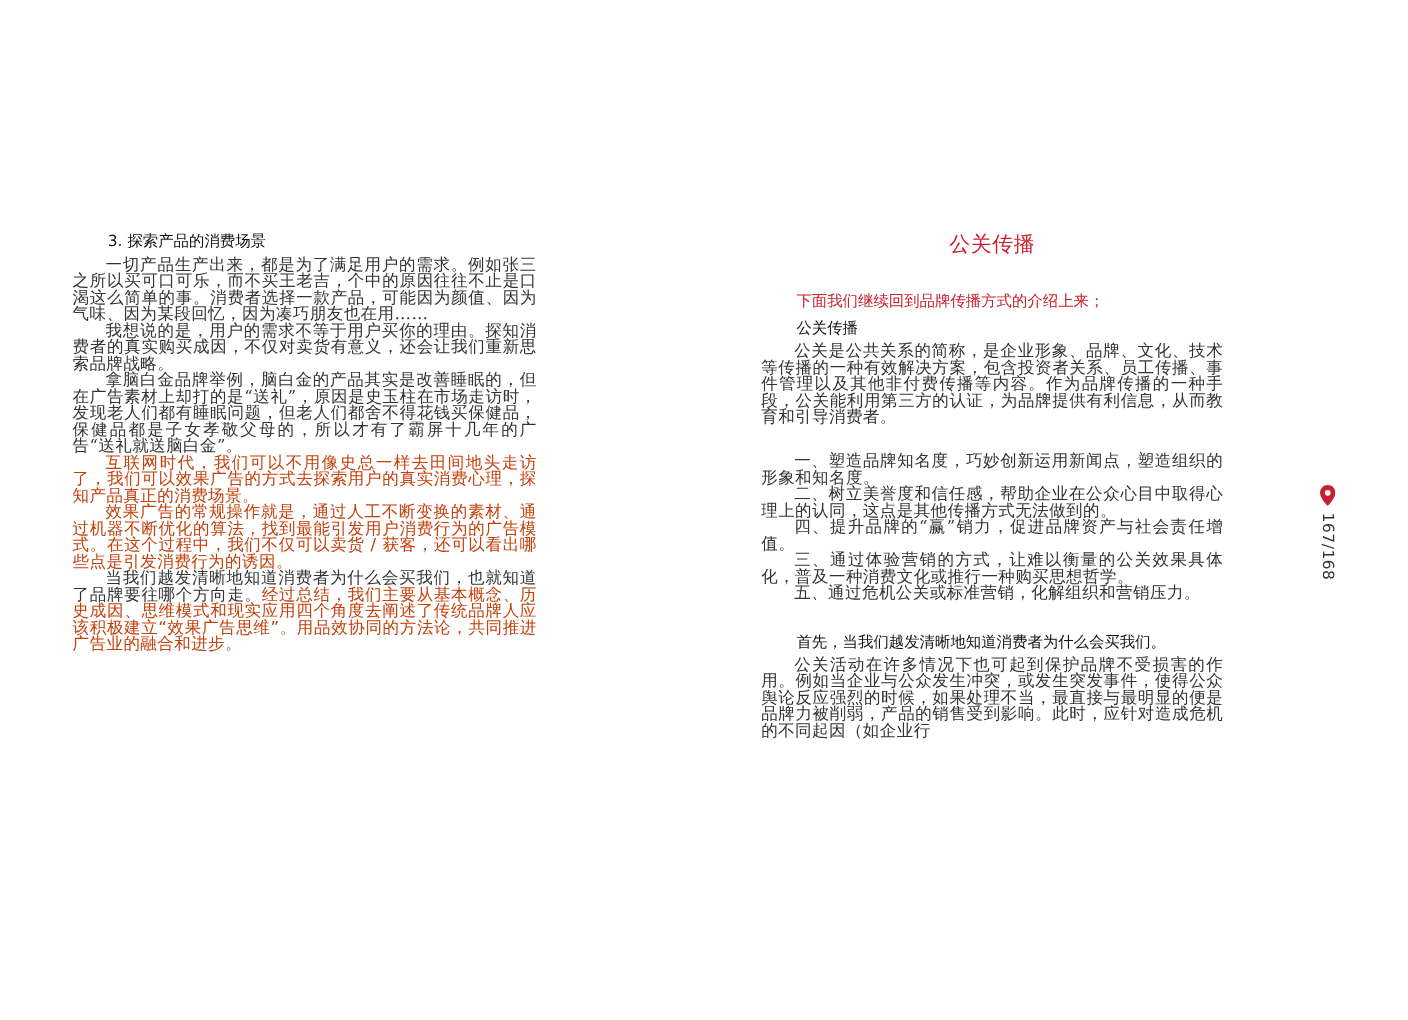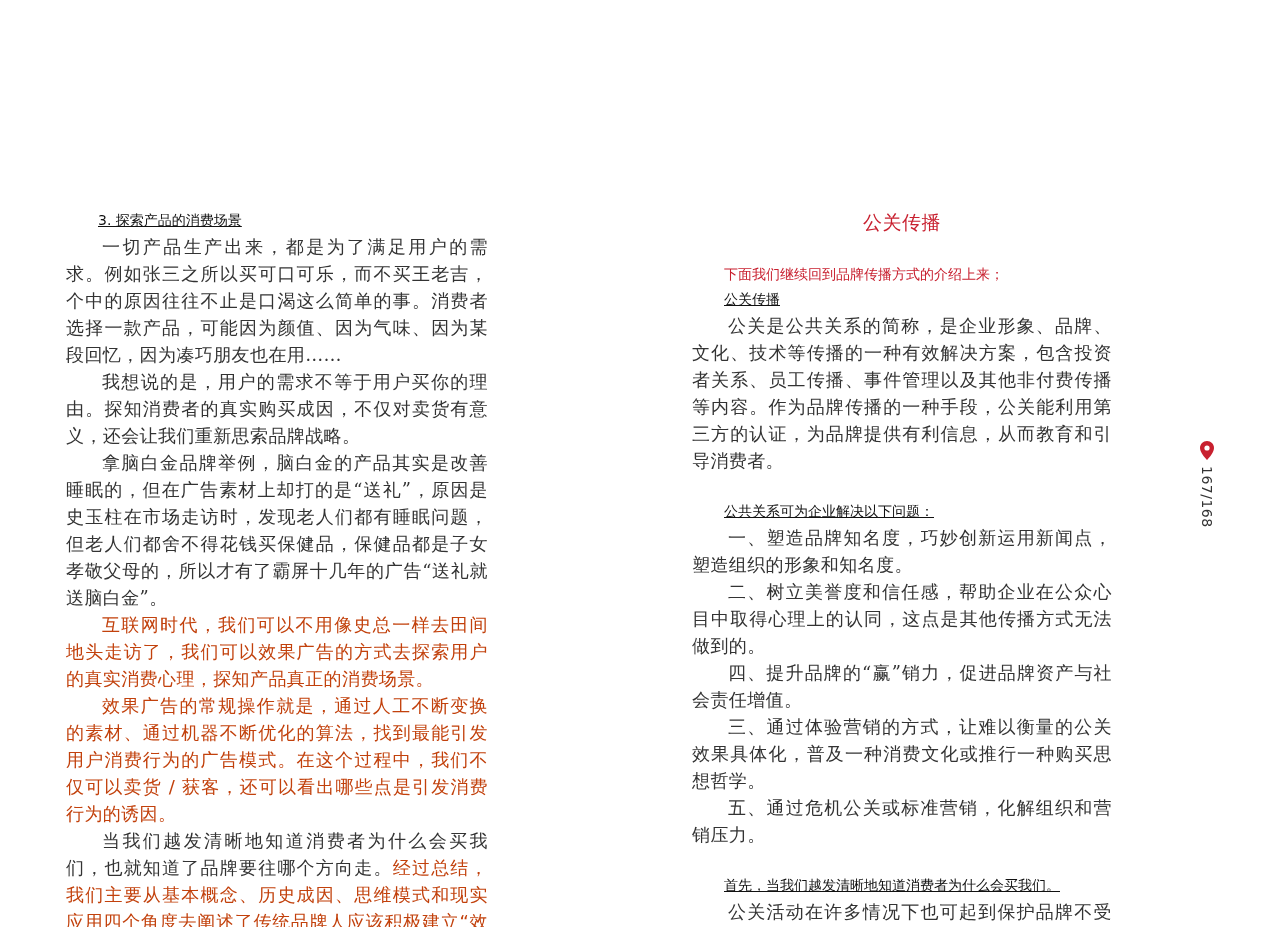--- a/index.html
+++ b/index.html
@@ -1,25 +1,25 @@
 <!DOCTYPE html>
 <html><head>
 <meta charset="utf-8">
 <style>
   html, body { margin: 0; padding: 0; background: #ffffff; }
   body { width: 1280px; height: 927px; position: relative; overflow: hidden;
          font-family: "DejaVu Serif", "Liberation Serif", serif; color: #333333; }
   .page { position: absolute; top: 0; }
   .left-page { left: 66px; width: 422px; top: 208px; }
   .right-page { left: 692px; width: 420px; top: 208px; }
-  p { margin: 0; font-size: 18px; line-height: 27px; text-align: justify; text-align-last: left; letter-spacing: 0.4px; }
+  p { margin: 0; font-size: 15px; line-height: 15px; text-align: justify; text-align-last: left; letter-spacing: 0.4px; }
   .indent { text-indent: 2em; }
   .sans { font-family: "DejaVu Sans", "Liberation Sans", sans-serif; }
   .dark { color: #c2410c; }
-  .subhead { font-family: "DejaVu Sans", "Liberation Sans", sans-serif; color: #111111; font-size: 14px; line-height: 25px; text-decoration: underline; }
+  .subhead { font-family: "DejaVu Sans", "Liberation Sans", sans-serif; color: #111111; font-size: 14px; line-height: 25px; }
   .left-page .subhead { padding-left: 32px; }
   .right-page .subhead { padding-left: 32px; }
   .section-title { text-align: center; color: #c8202f; font-family: "DejaVu Sans", "Liberation Sans", sans-serif;
                    font-size: 19px; line-height: 28px; margin: 0 0 26px 0; letter-spacing: 0.5px; }
   .red-intro { color: #c8202f; font-family: "DejaVu Sans", "Liberation Sans", sans-serif; font-size: 14px; line-height: 25px; padding-left: 32px; }
   .gap { height: 25px; }
   .page-marker { position: absolute; left: 1196px; top: 441px; width: 22px; display: flex; flex-direction: column; align-items: center; }
   .pin { width: 14px; height: 19px; }
   .page-num { writing-mode: vertical-rl; font-family: "DejaVu Sans", "Liberation Sans", sans-serif; font-size: 14px;
               color: #333333; margin-top: 6px; letter-spacing: 0.5px; }
@@ -36,21 +36,20 @@
   <p class="indent sans dark">效果广告的常规操作就是，通过人工不断变换的素材、通过机器不断优化的算法，找到最能引发用户消费行为的广告模式。在这个过程中，我们不仅可以卖货 / 获客，还可以看出哪些点是引发消费行为的诱因。</p>
   <p class="indent"><span>当我们越发清晰地知道消费者为什么会买我们，也就知道了品牌要往哪个方向走。</span><span class="sans dark">经过总结，我们主要从基本概念、历史成因、思维模式和现实应用四个角度去阐述了传统品牌人应该积极建立“效果广告思维”。用品效协同的方法论，共同推进广告业的融合和进步。</span></p>
 </div>
 
 <div class="page right-page">
   <div class="section-title">公关传播</div>
   <div class="red-intro">下面我们继续回到品牌传播方式的介绍上来；</div>
   <div class="subhead">公关传播</div>
   <p class="indent">公关是公共关系的简称，是企业形象、品牌、文化、技术等传播的一种有效解决方案，包含投资者关系、员工传播、事件管理以及其他非付费传播等内容。作为品牌传播的一种手段，公关能利用第三方的认证，为品牌提供有利信息，从而教育和引导消费者。</p>
   <div class="gap"></div>
-  <div class="subhead">公共关系可为企业解决以下问题：</div>
   <p class="indent">一、塑造品牌知名度，巧妙创新运用新闻点，塑造组织的形象和知名度。</p>
   <p class="indent">二、树立美誉度和信任感，帮助企业在公众心目中取得心理上的认同，这点是其他传播方式无法做到的。</p>
   <p class="indent">四、提升品牌的“赢”销力，促进品牌资产与社会责任增值。</p>
   <p class="indent">三、通过体验营销的方式，让难以衡量的公关效果具体化，普及一种消费文化或推行一种购买思想哲学。</p>
   <p class="indent">五、通过危机公关或标准营销，化解组织和营销压力。</p>
   <div class="gap"></div>
   <div class="subhead">首先，当我们越发清晰地知道消费者为什么会买我们。</div>
   <p class="indent">公关活动在许多情况下也可起到保护品牌不受损害的作用。例如当企业与公众发生冲突，或发生突发事件，使得公众舆论反应强烈的时候，如果处理不当，最直接与最明显的便是品牌力被削弱，产品的销售受到影响。此时，应针对造成危机的不同起因（如企业行</p>
 </div>
 

